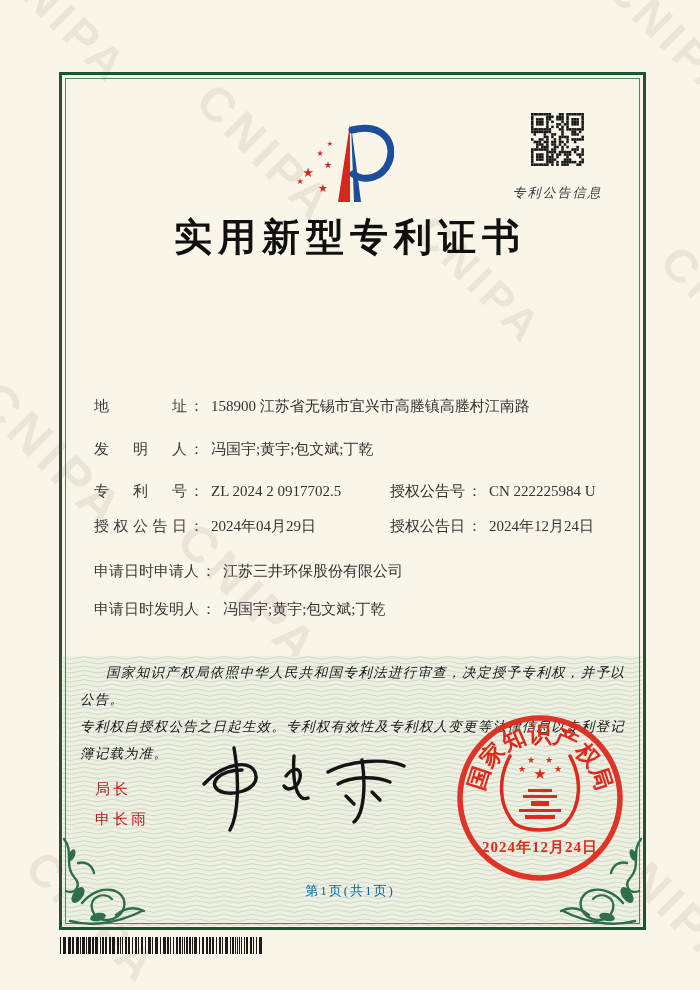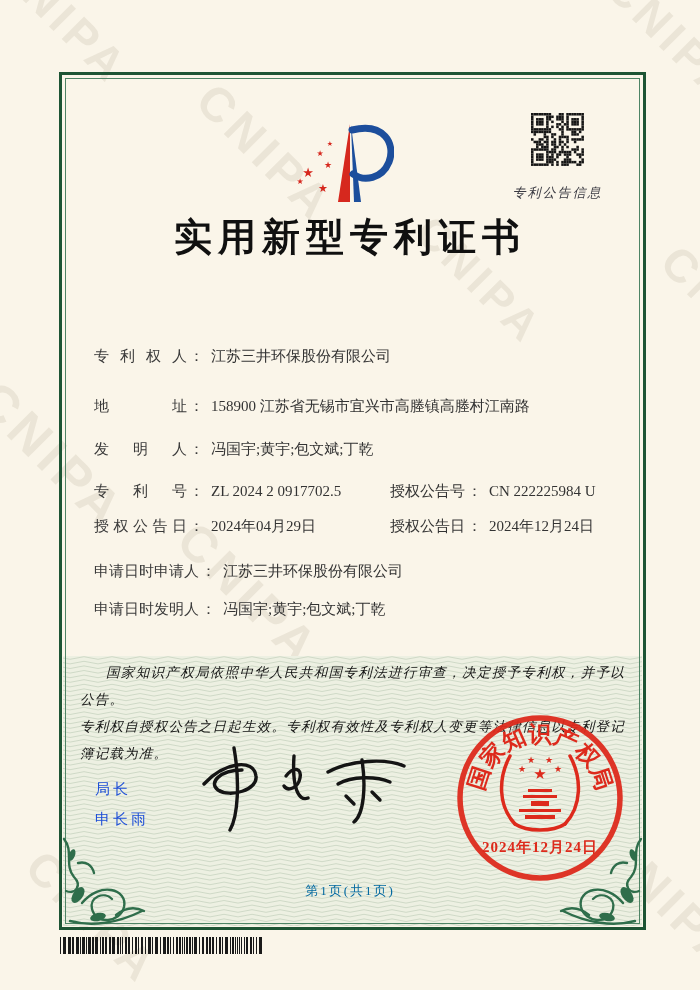--- a/index.html
+++ b/index.html
@@ -23,21 +23,21 @@
   .frow{position:absolute;white-space:nowrap;}
   .flabel{display:inline-block;text-align:justify;text-align-last:justify;text-justify:inter-character;color:#3a3a3a;}
   .j6{width:93px;}
   .fsep{padding:0 7px 0 2px;color:#3a3a3a;}
   .fcol2{position:absolute;left:296px;top:0;}
   .legal{position:absolute;left:80px;top:659px;width:545px;z-index:5;font-style:italic;
          font-size:13.5px;line-height:27px;letter-spacing:1.2px;color:#141414;}
   .legal p{margin:0;text-align:justify;}
   .legal .indent{text-indent:26px;}
   .sig{position:absolute;left:95px;z-index:5;font-family:Liberation Serif, serif;
-       font-size:15px;letter-spacing:3px;color:#1d4ed8;}
+       font-size:15px;letter-spacing:3px;color:#b91c1c;}
   .sig-handwriting{position:absolute;left:190px;top:742px;z-index:5;}
   .seal{position:absolute;left:452px;top:710px;z-index:6;}
   .footer{position:absolute;left:0;top:882px;width:700px;text-align:center;font-size:13px;
           letter-spacing:2px;color:#0369a1;z-index:5;}
   .barcode{position:absolute;left:60px;top:937px;z-index:5;}
 </style>
 </head>
 <body>
 
 <div class="page">
@@ -412,21 +412,20 @@
         <rect x="35.28" y="50.40" width="2.52" height="2.52" fill="#151515"></rect>
         <rect x="45.36" y="50.40" width="2.52" height="2.52" fill="#151515"></rect>
         <rect x="47.88" y="50.40" width="2.52" height="2.52" fill="#151515"></rect>
       </svg>
     <div class="qr-label">专利公告信息</div>
   </div>
 
   <h1 class="title">实用新型专利证书</h1>
 
   <div id="fields" class="fields">
-      <div class="frow" style="top: 57px;"><span class="flabel j6">专利权人</span><span class="fsep">：</span><span class="fval">江苏三井环保股份有限公司</span></div>
       <div class="frow" style="top: 107px;"><span class="flabel j6">地址</span><span class="fsep">：</span><span class="fval">158900 江苏省无锡市宜兴市高塍镇高塍村江南路</span></div>
       <div class="frow" style="top: 150px;"><span class="flabel j6">发明人</span><span class="fsep">：</span><span class="fval">冯国宇;黄宇;包文斌;丁乾</span></div>
       <div class="frow" style="top: 192px;"><span class="flabel j6">专利号</span><span class="fsep">：</span><span class="fval">ZL 2024 2 0917702.5</span><span class="fcol2"><span class="flabel2">授权公告号</span><span class="fsep">：</span><span class="fval">CN 222225984 U</span></span></div>
       <div class="frow" style="top: 227px;"><span class="flabel j6">授权公告日</span><span class="fsep">：</span><span class="fval">2024年04月29日</span><span class="fcol2"><span class="flabel2">授权公告日</span><span class="fsep">：</span><span class="fval">2024年12月24日</span></span></div>
       <div class="frow" style="top: 272px;"><span class="flabel">申请日时申请人</span><span class="fsep">：</span><span class="fval">江苏三井环保股份有限公司</span></div>
       <div class="frow" style="top: 310px;"><span class="flabel">申请日时发明人</span><span class="fsep">：</span><span class="fval">冯国宇;黄宇;包文斌;丁乾</span></div>
     </div>
 
   <div class="legal">
     <p class="indent">国家知识产权局依照中华人民共和国专利法进行审查，决定授予专利权，并予以公告。</p>

